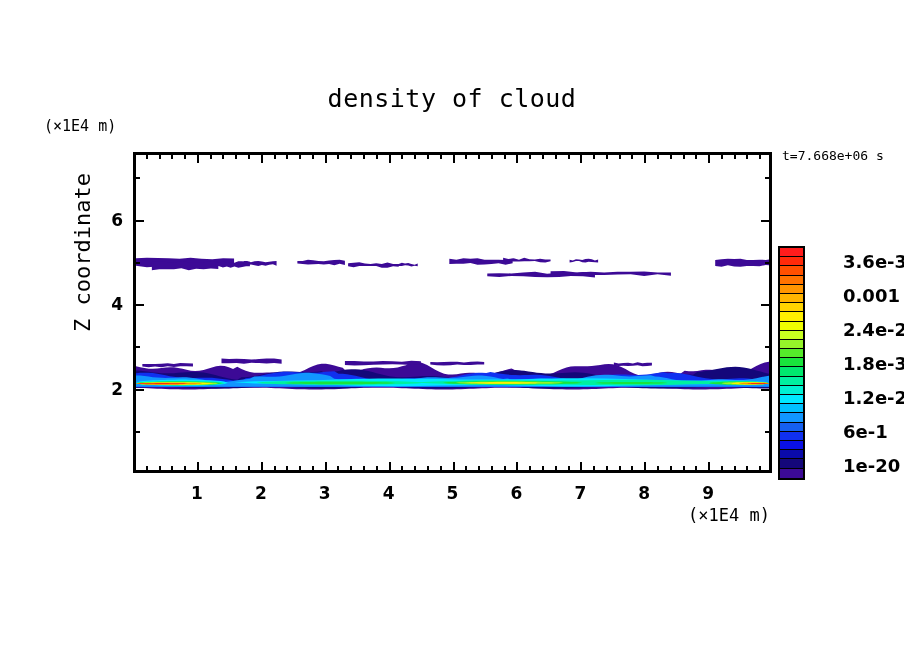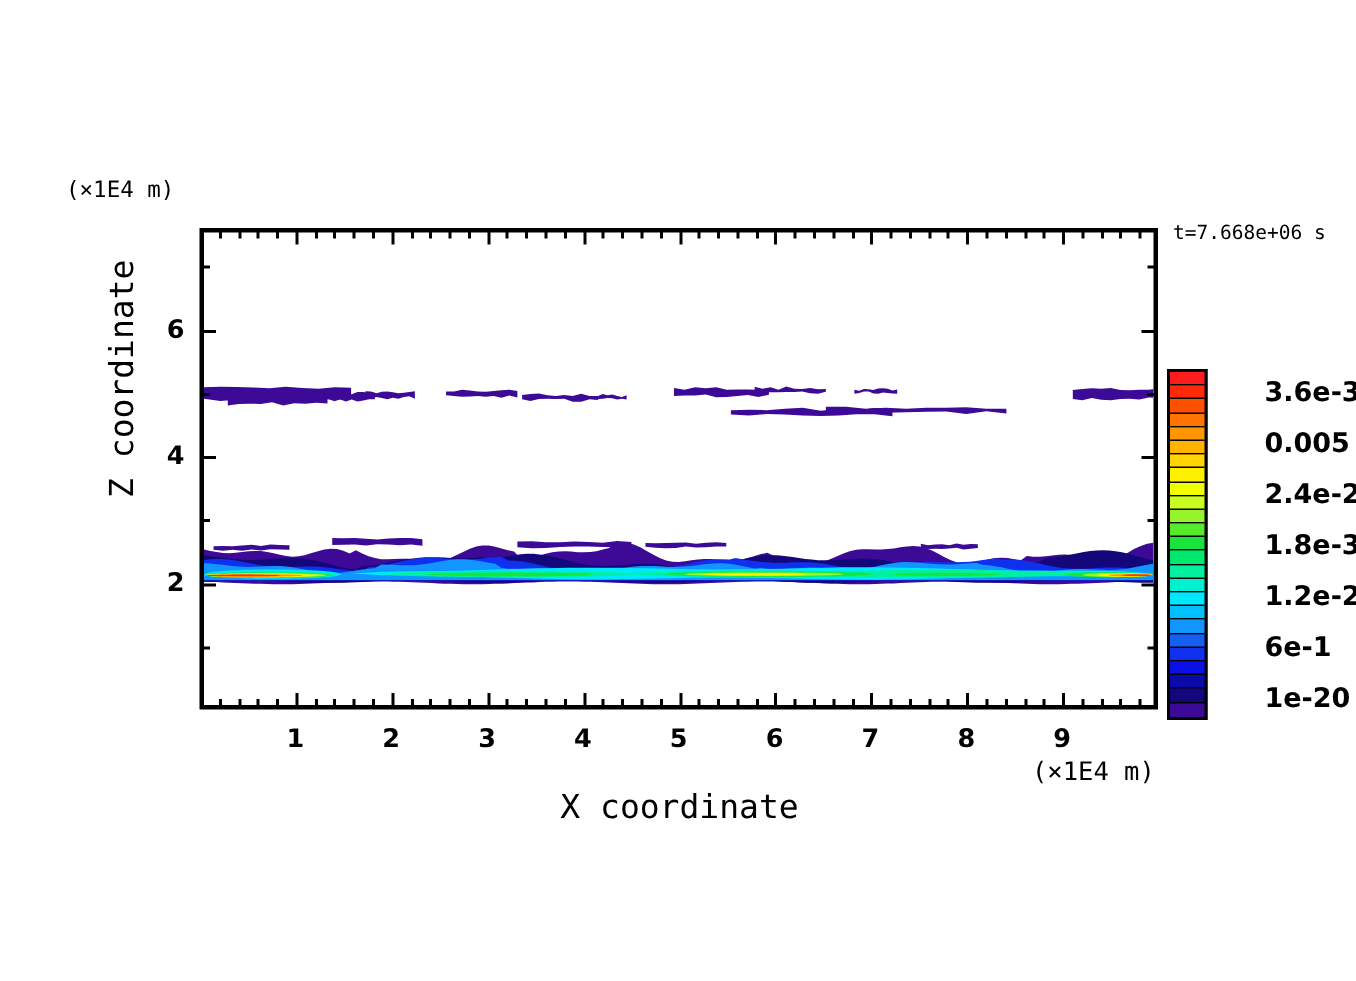--- a/index.html
+++ b/index.html
@@ -171,28 +171,28 @@
     white-space: pre;
     color: #000000;
     margin-left: 28px;
   }
 </style>
 </head>
 <body>
 
 <div class="figure">
 
+  <div class="title">density of cloud</div>
 
   <div class="unit-top-left">(×1E4 m)</div>
 
   <div class="timestamp">t=7.668e+06 s</div>
 
   <div class="ylabel">Z coordinate</div>
 
-  <div class="xlabel">X coordinate</div>
 
   <div class="unit-bottom-right">(×1E4 m)</div>
 
   <div class="plot-frame">
     <svg class="plot-canvas" id="contour-svg" viewBox="0 0 639 321" preserveAspectRatio="none">
         <polygon points="0.0,105.2 11.0,104.8 22.0,105.0 33.0,105.3 44.0,105.8 55.0,104.8 66.0,105.6 77.0,106.2 88.0,105.2 99.0,105.5 99.0,112.9 88.0,113.4 77.0,113.2 66.0,114.1 55.0,113.1 44.0,113.2 33.0,112.9 22.0,113.6 11.0,114.5 0.0,112.9" fill="#3c0a96" stroke="none"></polygon>
         <polygon points="16.0,109.1 23.4,108.2 30.9,109.1 38.3,109.6 45.8,108.3 53.3,109.3 60.7,109.3 68.2,109.4 75.6,108.2 83.1,108.6 83.1,116.1 75.6,115.6 68.2,116.4 60.7,116.0 53.3,117.5 45.8,115.4 38.3,116.5 30.9,116.3 23.4,116.5 16.0,117.5" fill="#3c0a96" stroke="none"></polygon>
         <polygon points="79.9,109.6 83.8,110.0 87.7,108.2 91.6,110.0 95.5,109.1 99.4,109.9 103.3,108.4 107.2,108.3 111.1,109.1 115.0,108.8 115.0,113.3 111.1,113.3 107.2,114.1 103.3,114.8 99.4,113.5 95.5,114.8 91.6,113.5 87.7,114.6 83.8,113.1 79.9,113.2" fill="#3c0a96" stroke="none"></polygon>
         <polygon points="108.6,107.9 112.3,108.0 116.0,109.2 119.7,108.2 123.4,108.0 127.1,108.5 130.8,109.2 134.5,108.8 138.2,108.4 141.9,107.9 141.9,112.9 138.2,111.3 134.5,111.8 130.8,112.9 127.1,112.2 123.4,113.2 119.7,112.4 116.0,111.7 112.3,112.4 108.6,112.6" fill="#3c0a96" stroke="none"></polygon>
         <polygon points="162.9,108.1 168.3,108.0 173.6,106.8 178.9,107.3 184.2,108.1 189.6,108.2 194.9,107.6 200.2,107.1 205.5,106.8 210.9,107.7 210.9,112.1 205.5,110.7 200.2,112.3 194.9,111.1 189.6,111.6 184.2,111.1 178.9,111.4 173.6,111.6 168.3,111.1 162.9,110.5" fill="#3c0a96" stroke="none"></polygon>
@@ -389,21 +389,21 @@
         <div class="cbar-band" style="background: rgb(17, 150, 255); height: 9.2px;"></div>
         <div class="cbar-band" style="background: rgb(21, 96, 240); height: 9.2px;"></div>
         <div class="cbar-band" style="background: rgb(16, 48, 240); height: 9.2px;"></div>
         <div class="cbar-band" style="background: rgb(10, 16, 230); height: 9.2px;"></div>
         <div class="cbar-band" style="background: rgb(10, 10, 170); height: 9.2px;"></div>
         <div class="cbar-band" style="background: rgb(20, 7, 122); height: 9.2px;"></div>
         <div class="cbar-band" style="background: rgb(60, 10, 150); height: 9.2px; border-bottom: none;"></div>
       </div>
     <div id="cbar-labels">
         <div class="cbar-label" style="top: 46px;">3.6e-3</div>
-        <div class="cbar-label" style="top: 80px;">0.005</div>
+        <div class="cbar-label" style="top: 80px;">0.001</div>
         <div class="cbar-label" style="top: 114px;">2.4e-2</div>
         <div class="cbar-label" style="top: 148px; text-align: right;">1.8e-3</div>
         <div class="cbar-label" style="top: 182px;">1.2e-2</div>
         <div class="cbar-label" style="top: 216px;">6e-1</div>
         <div class="cbar-label" style="top: 250px;">1e-20</div>
       </div>
   </div>
 
 </div>
 

